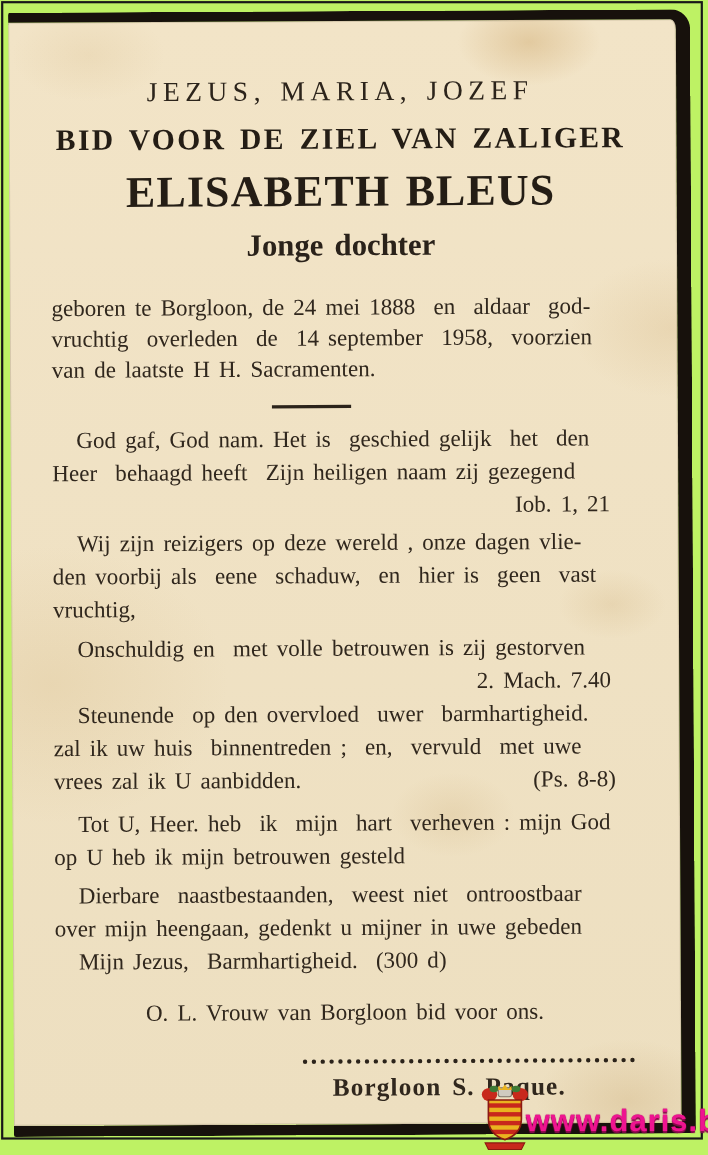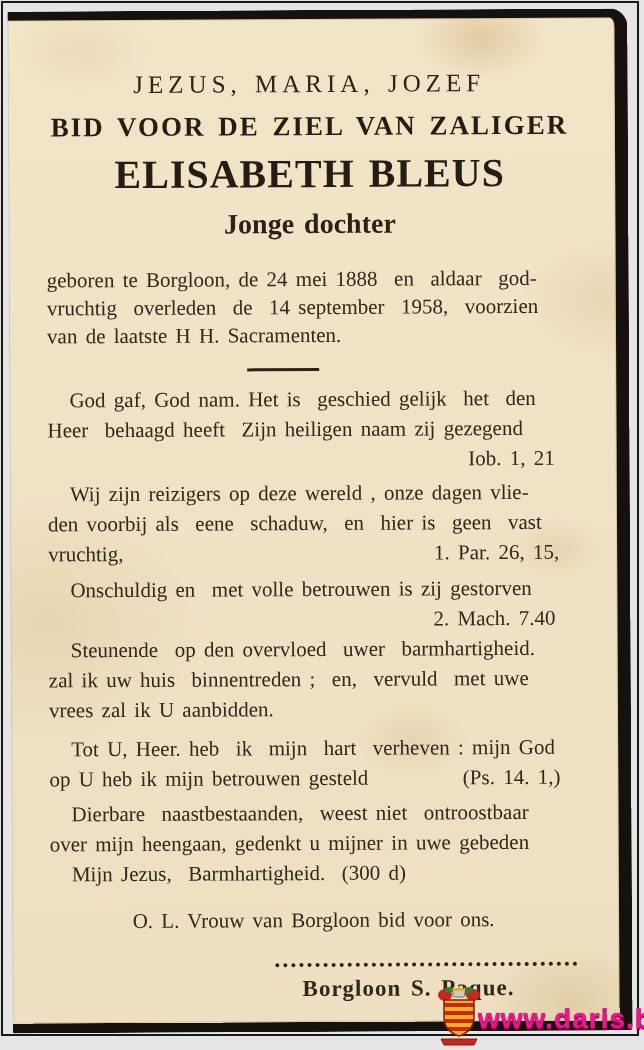--- a/index.html
+++ b/index.html
@@ -1,17 +1,17 @@
 <!DOCTYPE html>
 <html><head>
 <meta charset="utf-8">
 <style>
   html,body{margin:0;padding:0;}
   body{width:644px;height:1050px;background:#ffffff;font-family:"Liberation Serif","DejaVu Serif",serif;}
-  .page{position:relative;width:644px;height:1050px;background:#e5e5e5;overflow:hidden;}
+  .page{position:relative;width:644px;height:1050px;background:#bef264;overflow:hidden;}
 
   
   .scan-frame{position:absolute;left:1px;top:1px;width:638px;height:1035px;
     border:2px solid #181818;box-sizing:border-box;pointer-events:none;}
 
   
   .card{position:absolute;left:10px;top:10px;width:620px;height:1022px;box-sizing:border-box;
     border-top:9px solid #17110c;border-right:13px solid #17110c;border-bottom:10px solid #17110c;
     border-radius:2px 18px 5px 2px;
     transform:rotate(-0.3deg);
@@ -91,42 +91,41 @@
         <div class="tl ind">God gaf, God nam. Het is  geschied gelijk  het  den</div>
         <div class="tl">Heer  behaagd heeft  Zijn heiligen naam zij gezegend</div>
         <div class="tl cit">Iob. 1, 21</div>
       </div>
 
       <div class="quote q2">
         <div class="tl ind">Wij zijn reizigers op deze wereld , onze dagen vlie-</div>
         <div class="tl">den voorbij als  eene  schaduw,  en  hier is  geen  vast</div>
         <div class="split">
           <span>vruchtig,</span>
-          <span class="citsp">1. Par. 26, 15,</span>
         </div>
       </div>
 
       <div class="quote q3">
         <div class="tl ind">Onschuldig en  met volle betrouwen is zij gestorven</div>
         <div class="tl cit">2. Mach. 7.40</div>
       </div>
 
       <div class="quote q4">
         <div class="tl ind">Steunende  op den overvloed  uwer  barmhartigheid.</div>
         <div class="tl">zal ik uw huis  binnentreden ;  en,  vervuld  met uwe</div>
         <div class="split">
           <span>vrees zal ik U aanbidden.</span>
+          <span class="citsp">(Ps. 8-8)</span>
         </div>
       </div>
 
       <div class="quote q5">
         <div class="tl ind">Tot U, Heer. heb  ik  mijn  hart  verheven : mijn God</div>
         <div class="split">
           <span>op U heb ik mijn betrouwen gesteld</span>
-          <span class="citsp">(Ps. 14. 1,)</span>
         </div>
       </div>
 
       <div class="quote q6">
         <div class="tl ind">Dierbare  naastbestaanden,  weest niet  ontroostbaar</div>
         <div class="tl">over mijn heengaan, gedenkt u mijner in uwe gebeden</div>
         <div class="tl ind">Mijn Jezus,  Barmhartigheid.  (300 d)</div>
       </div>
 
       <div class="closing">O. L. Vrouw van Borgloon bid voor ons.</div>

